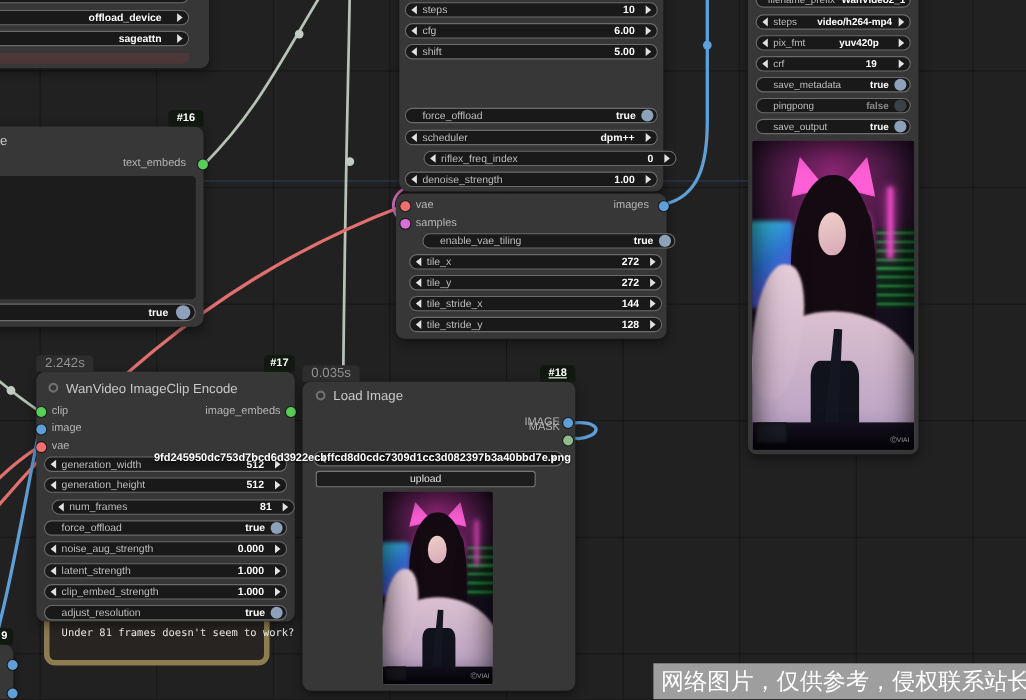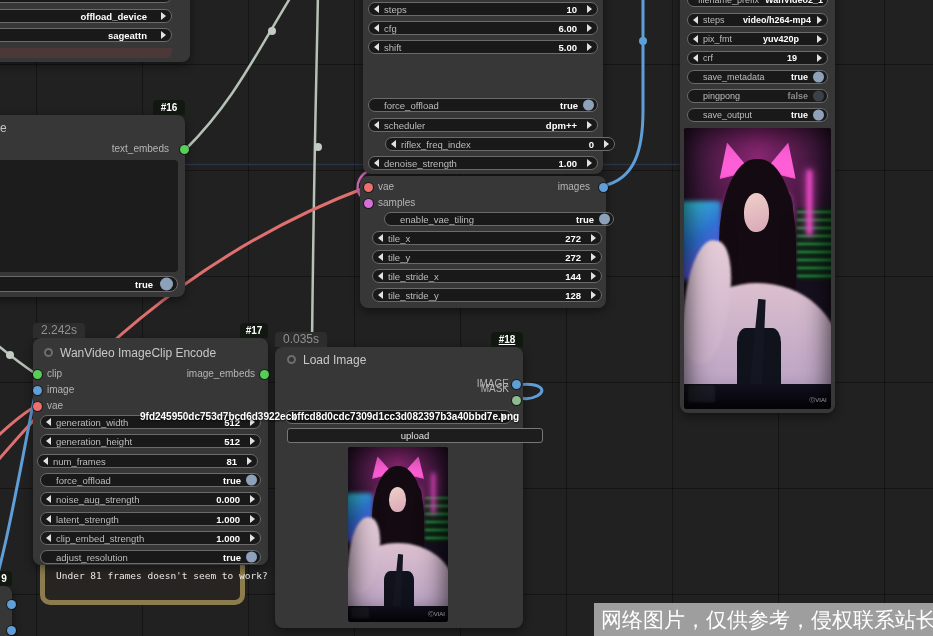--- a/index.html
+++ b/index.html
@@ -281,21 +281,21 @@
       <span class="wlabel">generation_width</span>
       <span class="wvalue">512</span>
       <span class="arr r"></span>
     </div>
     <div class="widget stepper" style="left:7px;top:96px;width:221px;">
       <span class="arr l"></span>
       <span class="wlabel">generation_height</span>
       <span class="wvalue">512</span>
       <span class="arr r"></span>
     </div>
-    <div class="widget stepper" style="left:4px;top:116px;width:221px;">
+    <div class="widget stepper" style="left:14px;top:116px;width:221px;">
       <span class="arr l"></span>
       <span class="wlabel">num_frames</span>
       <span class="wvalue">81</span>
       <span class="arr r"></span>
     </div>
     <div class="widget toggle" style="left:7px;top:135px;width:221px;">
       <span class="wlabel">force_offload</span>
       <span class="wvalue">true</span>
       <span class="knob"></span>
     </div>
@@ -331,21 +331,21 @@
     <div class="ntitle" style="left:28px;top:6px;">Load Image</div>
     <div class="slotlabel" style="right:14px;top:31px;">IMAGE</div>
     <div class="dot" style="right:2px;top:33px;background:#5f9fd8;"></div>
     <div class="slotlabel" style="right:14px;top:36px;">MASK</div>
     <div class="dot" style="right:2px;top:49px;background:#8fbc8f;"></div>
     <div class="widget" style="left:10px;top:63px;width:227px;">
       <span class="arr l"></span>
       <span class="arr r"></span>
     </div>
     <div class="overflow-filename" style="left:-135px;top:64px;">9fd245950dc753d7bcd6d3922ecbffcd8d0cdc7309d1cc3d082397b3a40bbd7e.png</div>
-    <div class="uploadbtn" style="left:12px;top:81px;width:256px;text-align:center;">upload</div>
+    <div class="uploadbtn" style="left:12px;top:81px;width:200px;text-align:center;">upload</div>
 
     <div class="art" style="left:73px;top:100px;width:100px;height:175px;">
       <div class="a-glow"></div>
       <div class="a-monl"></div>
       <div class="a-monr"></div>
       <div class="a-neon"></div>
       <div class="a-earl"></div>
       <div class="a-earr"></div>
       <div class="a-hpl"></div>
       <div class="a-hpr"></div>

